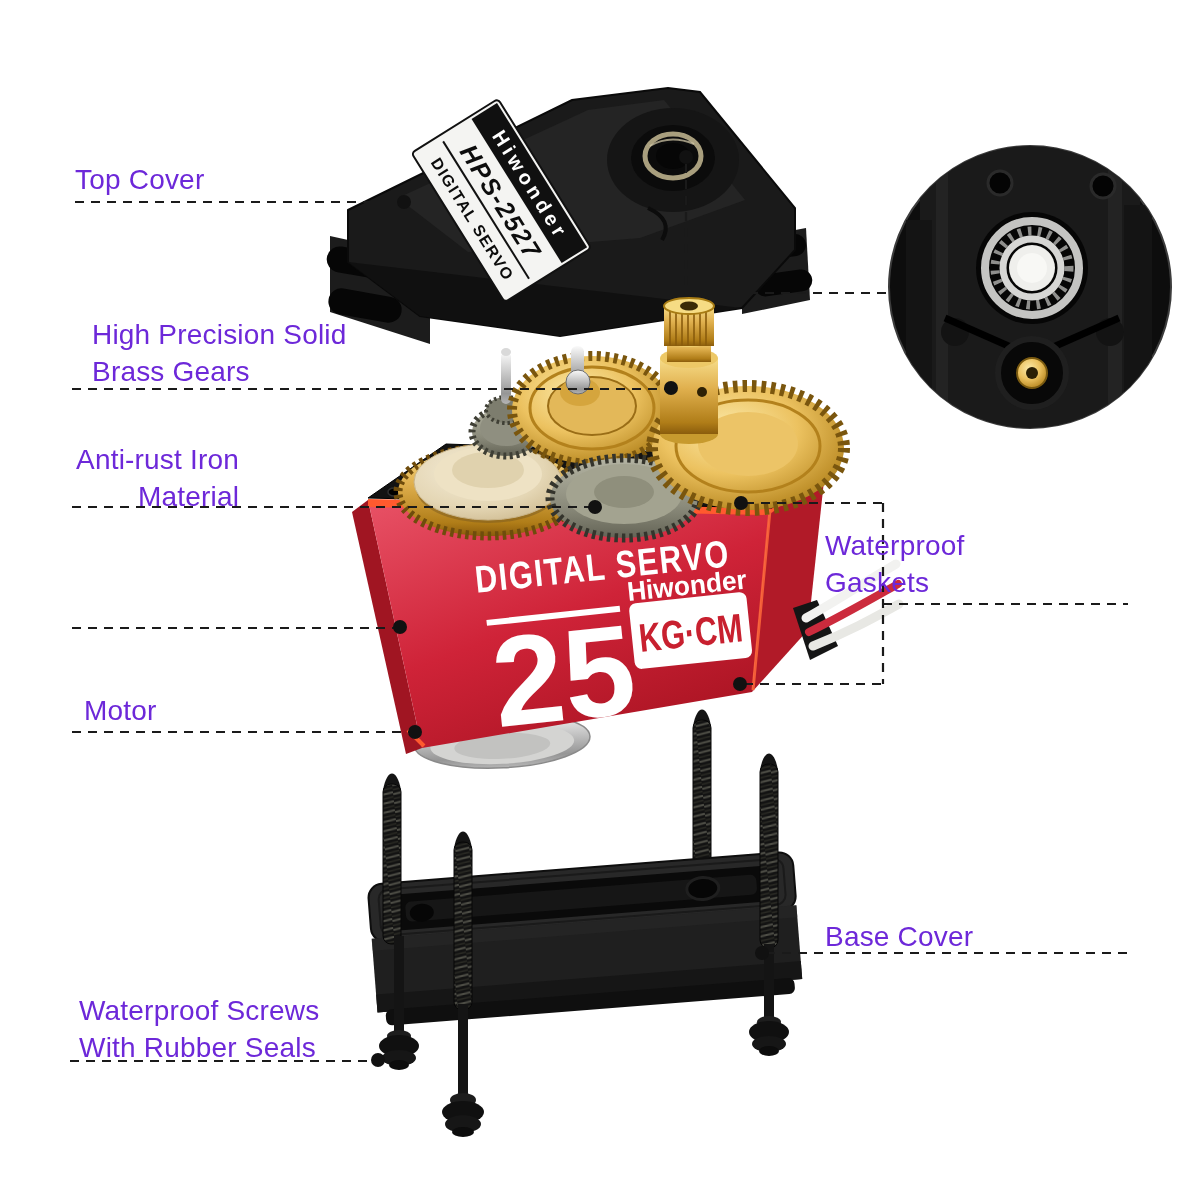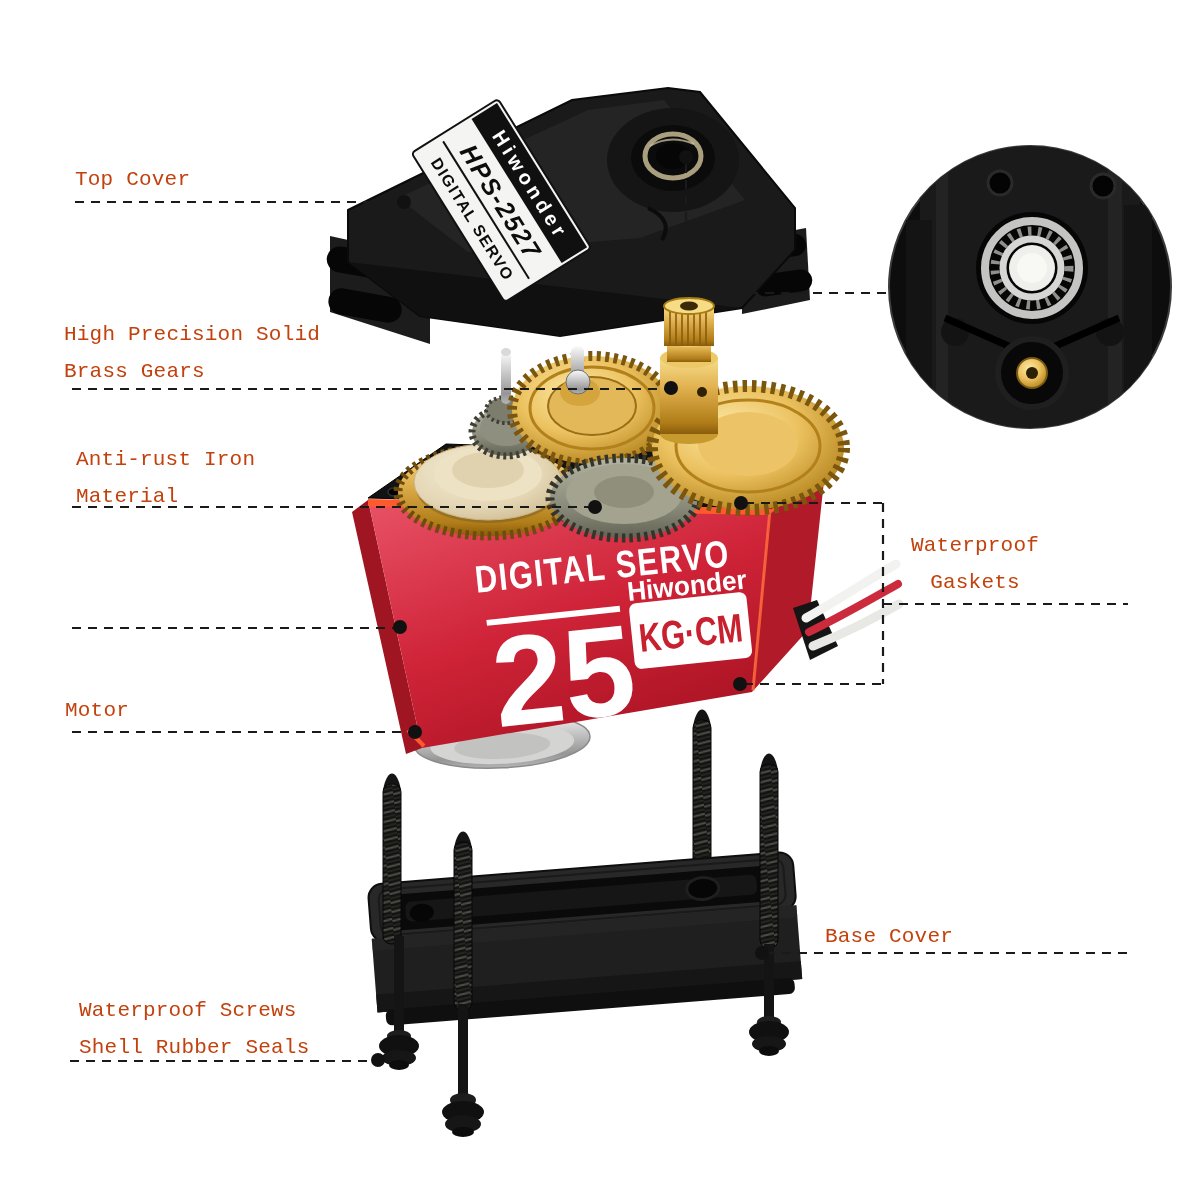--- a/index.html
+++ b/index.html
@@ -1,28 +1,28 @@
 <!DOCTYPE html>
 <html><head>
 <meta charset="utf-8">
 <style>
   html,body{margin:0;padding:0;background:#fff;}
   #stage{position:relative;width:1200px;height:1200px;background:#ffffff;overflow:hidden;
          font-family:"Liberation Sans",sans-serif;}
   #art{position:absolute;left:0;top:0;width:1200px;height:1200px;}
-  .callout{position:absolute;font-size:21px;line-height:37px;color:#c2410c;
-           white-space:pre-line;letter-spacing:.2px;font-family:Liberation Mono, monospace;}
+  .callout{position:absolute;font-size:28px;line-height:37px;color:#6d28d9;
+           white-space:pre-line;letter-spacing:.2px;}
   #c-top    {left:75px;  top:161px;}
-  #c-brass  {left:64px;  top:316px;}
-  #c-iron   {left:76px;  top:441px;}
+  #c-brass  {left:92px;  top:316px;}
+  #c-iron   {left:76px;  top:441px;text-align:right;}
   #c-shell  {left:75px;  top:589px;}
-  #c-motor  {left:65px;  top:692px;}
+  #c-motor  {left:84px;  top:692px;}
   #c-screws {left:79px;  top:992px;}
   #c-bearings{left:880px;top:428px;width:306px;text-align:center;}
-  #c-gaskets{left:825px; top:527px;width:300px;text-align:center;}
+  #c-gaskets{left:825px; top:527px;width:300px;text-align:left;}
   #c-base   {left:825px; top:918px;width:300px;text-align:left;}
 </style>
 </head>
 <body>
 
 <div id="stage">
 
 <svg id="art" viewBox="0 0 1200 1200" xmlns="http://www.w3.org/2000/svg">
   <defs>
     <linearGradient id="redF" x1="0" y1="0" x2="0.6" y2="1">
@@ -310,18 +310,18 @@
   </g>
 </svg>
 
 <div class="callout" id="c-top">Top Cover</div>
 <div class="callout" id="c-brass">High Precision Solid
 Brass Gears</div>
 <div class="callout" id="c-iron">Anti-rust Iron
 Material</div>
 <div class="callout" id="c-motor">Motor</div>
 <div class="callout" id="c-screws">Waterproof Screws
-Shell Rubber Seals</div>
+With Rubber Seals</div>
 <div class="callout" id="c-gaskets">Waterproof
 Gaskets</div>
 <div class="callout" id="c-base">Base Cover</div>
 
 </div>
 
 </body></html>

